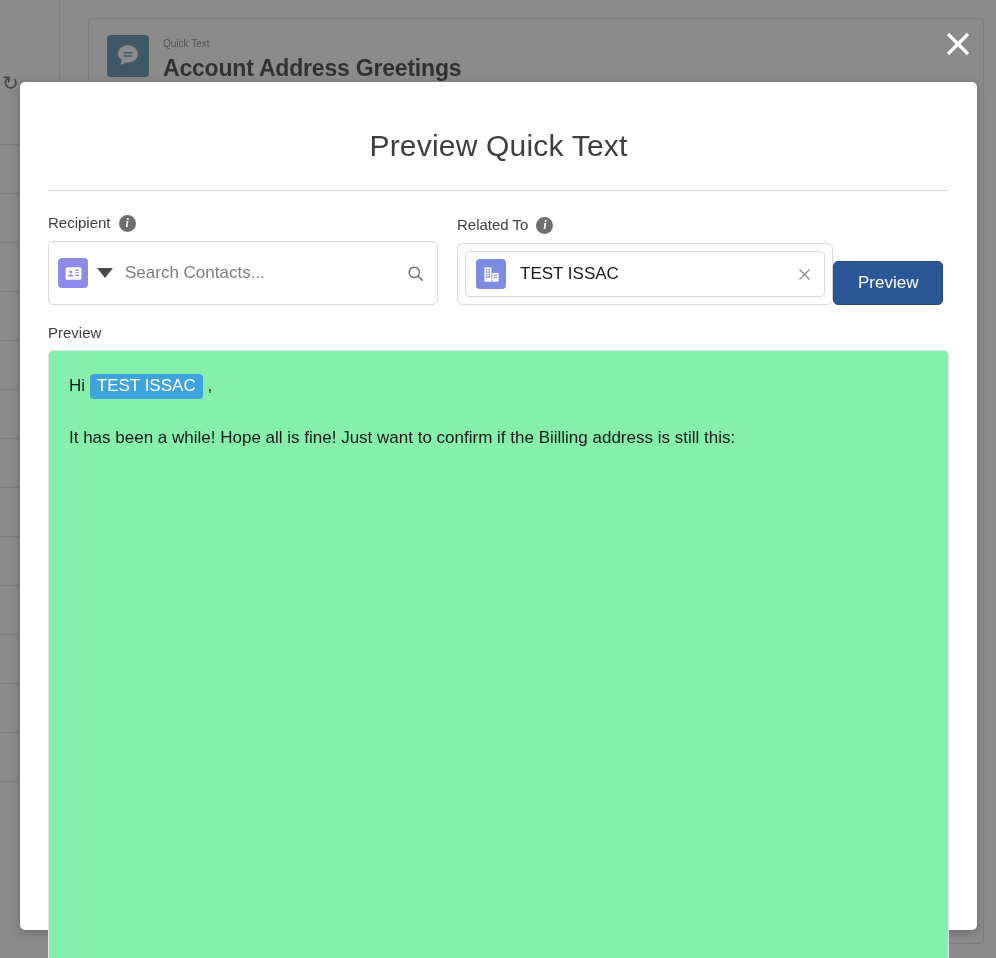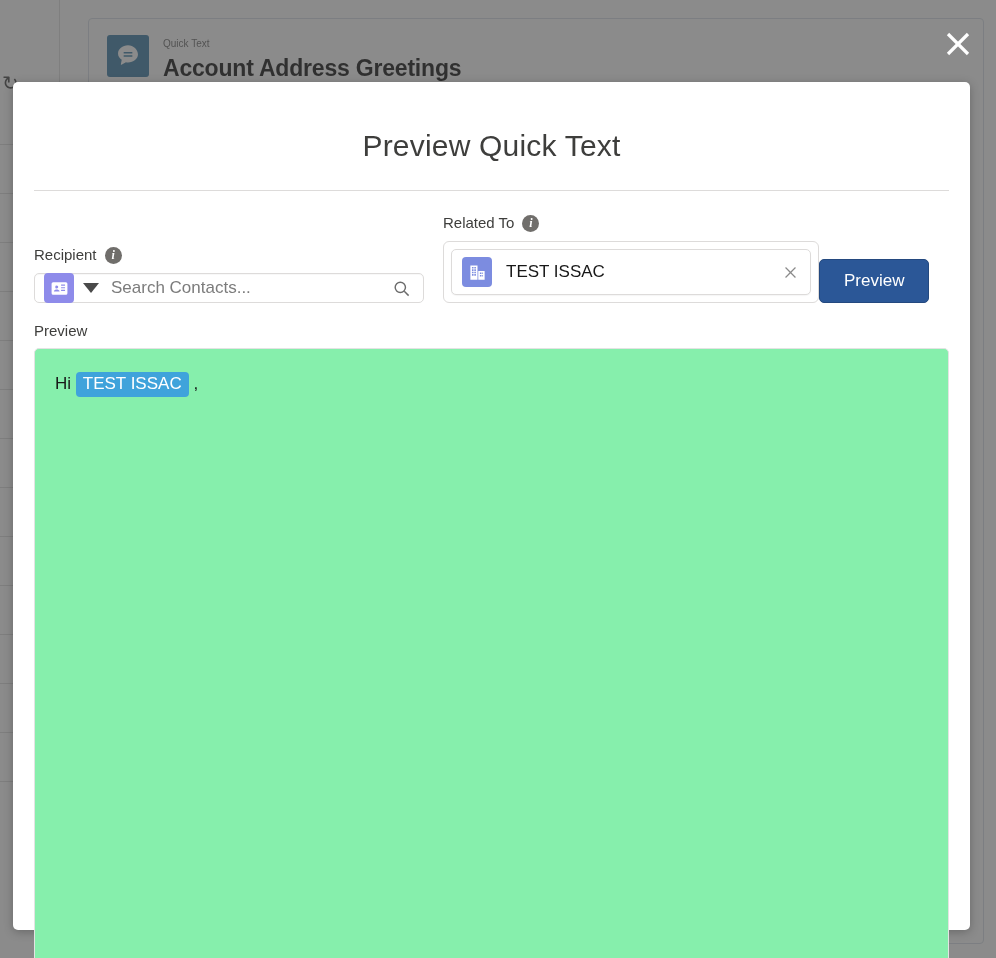--- a/index.html
+++ b/index.html
@@ -72,25 +72,25 @@
     position: absolute; right: 16px; top: 22px;
     width: 44px; height: 44px;
     display: flex; align-items: center; justify-content: center;
     cursor: pointer; border: none; background: transparent;
   }
   #close-overlay-btn svg { width: 30px; height: 30px; stroke: #ffffff; stroke-width: 2.6; }
 
   
   #modal {
     position: absolute;
-    left: 13px; top: 82px; width: 957px; height: 848px;
+    left: 20px; top: 82px; width: 957px; height: 848px;
     background: #ffffff;
     border-radius: 5px;
     box-shadow: 0 2px 10px rgba(0,0,0,.25);
-    padding: 0 21px;
+    padding: 0 28px;
   }
   #modal-title {
     text-align: center;
     font-size: 30px;
     font-weight: 300;
     color: #3e3e3c;
     padding: 47px 0 27px 0;
     letter-spacing: .2px;
   }
   #modal-divider { height: 1px; background: #dddbda; margin: 0 0 0 0; }
@@ -115,21 +115,21 @@
     background: #706e6b; color: #fff;
     font-size: 12px; font-weight: bold; font-style: italic;
     display: inline-flex; align-items: center; justify-content: center;
     font-family: "Liberation Serif", serif;
     cursor: pointer;
   }
 
   
   .lookup-box {
     display: flex; align-items: center;
-    height: 30px;
+    height: 64px;
     background: #ffffff;
     border: 1px solid #dddbda;
     border-radius: 5px;
     padding: 0 12px 0 9px;
     box-shadow: inset 0 1px 1px rgba(0,0,0,.03);
   }
   .entity-badge {
     width: 30px; height: 30px; border-radius: 4px;
     display: flex; align-items: center; justify-content: center;
     flex: none;
@@ -356,17 +356,18 @@
   </div>
 
   <div id="preview-section">
     <div id="preview-section-label">Preview</div>
     <div id="preview-box">
 
       <div class="pv-line">
         <span>Hi </span><span class="merge-token">TEST ISSAC</span><span> ,</span>
       </div>
 
+      <div class="pv-line">It has been a while! Hope all is fine! Just want to confirm if the Biilling address is still this:</div>
 
 
     </div>
   </div>
 </div>
 
 </body></html>

